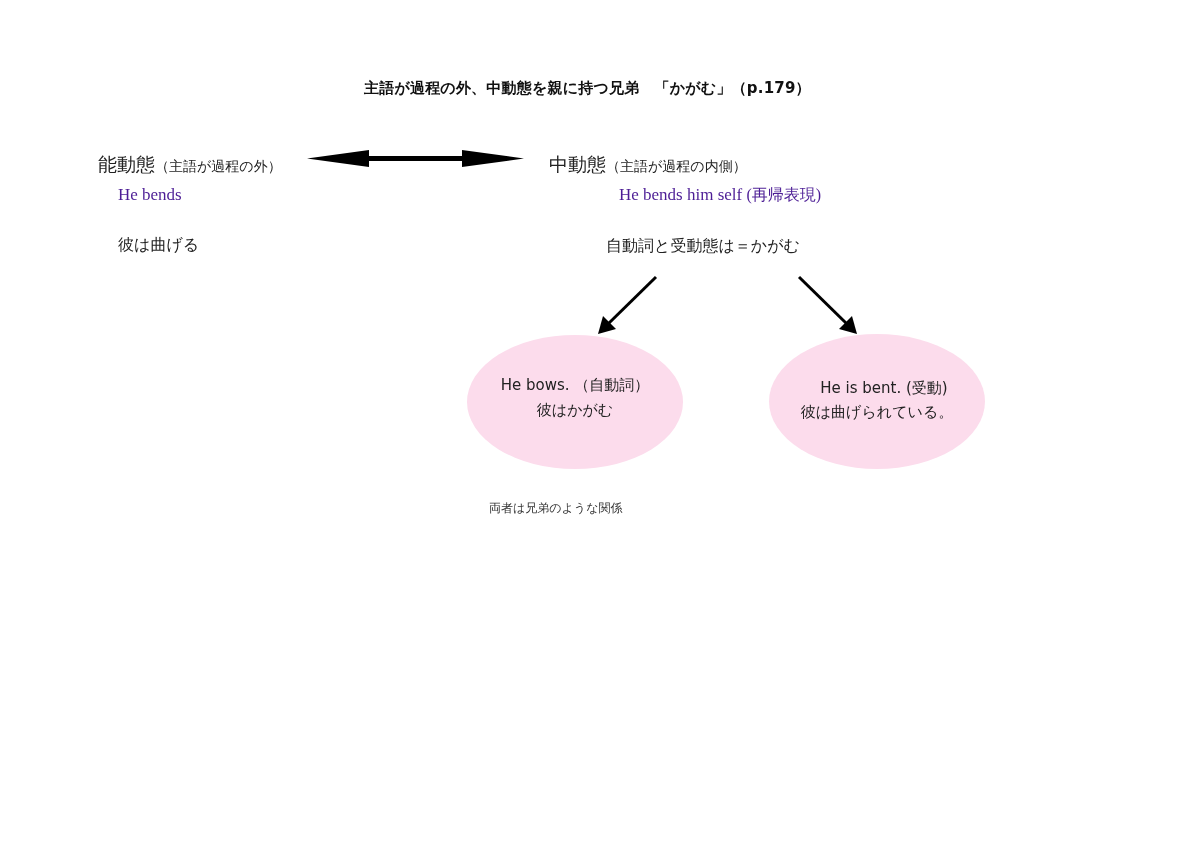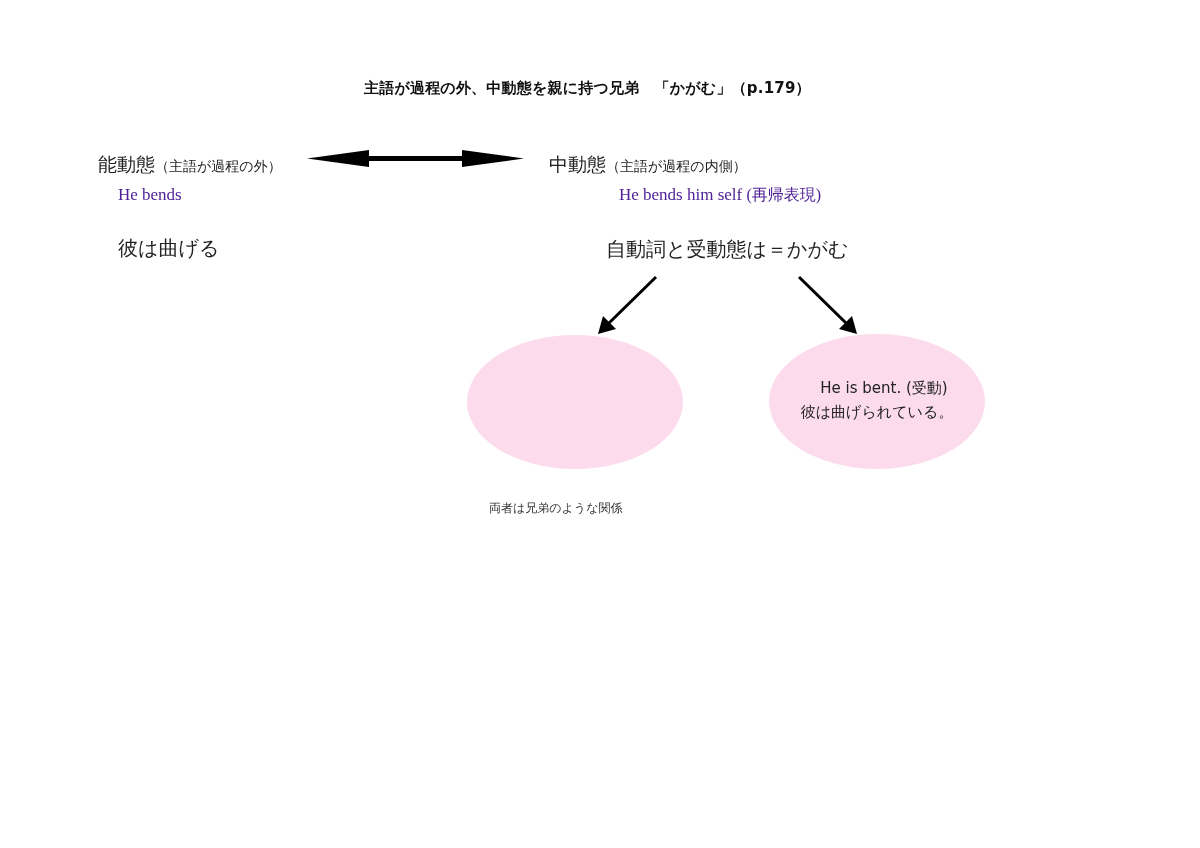--- a/index.html
+++ b/index.html
@@ -4,21 +4,21 @@
 <style>
   html, body { margin:0; padding:0; background:#ffffff; }
   body { width:1200px; height:848px; position:relative; overflow:hidden;
          font-family:"DejaVu Sans", sans-serif; color:#1a1a1a; }
   .abs { position:absolute; white-space:nowrap; }
   .title { left:364px; top:79px; font-size:15px; font-weight:bold; color:#111; letter-spacing:0.2px; }
   .head { font-size:19px; color:#222; }
   .head .sub { font-size:14px; }
   .serif { font-family:"Liberation Serif", "DejaVu Serif", serif; font-size:17px; color:#4c1d95; }
   .serif .small { font-size:16px; }
-  .jp { font-size:20px; color:#222; }
+  .jp { font-size:16px; color:#222; }
   .ellipse { position:absolute; background:#fcdcec; border-radius:50%; }
   .ell-text { position:absolute; left:0; right:0; text-align:center; font-size:15px; color:#222; white-space:nowrap; }
   svg { position:absolute; left:0; top:0; }
   .note { left:489px; top:500px; font-size:12px; color:#333; }
 </style>
 </head>
 <body>
 
 <div class="abs title">主語が過程の外、中動態を親に持つ兄弟　「かがむ」（p.179）</div>
 
@@ -31,20 +31,22 @@
 <div class="abs head" style="left:549px; top:152px;">
   <span>中動態</span><span class="sub">（主語が過程の内側）</span>
 </div>
 <div class="abs serif" style="left:619px; top:185px;">
   <span>He bends him self</span>
   <span class="small">(再帰表現)</span>
 </div>
 <div class="abs jp" style="left:606px; top:236px;">自動詞と受動態は＝かがむ</div>
 
 <div class="ellipse" style="left:467px; top:335px; width:216px; height:134px;">
+  <div class="ell-text" style="top:41px;">He bows. （自動詞）</div>
+  <div class="ell-text" style="top:66px;">彼はかがむ</div>
 </div>
 <div class="ellipse" style="left:769px; top:334px; width:216px; height:135px;">
   <div class="ell-text" style="top:69px;">彼は曲げられている。</div>
   <div class="ell-text" style="top:45px; padding-left:14px;">He is bent. (受動)</div>
 </div>
 
 <div class="abs note">両者は兄弟のような関係</div>
 
 <svg width="1200" height="848">
   <g>

